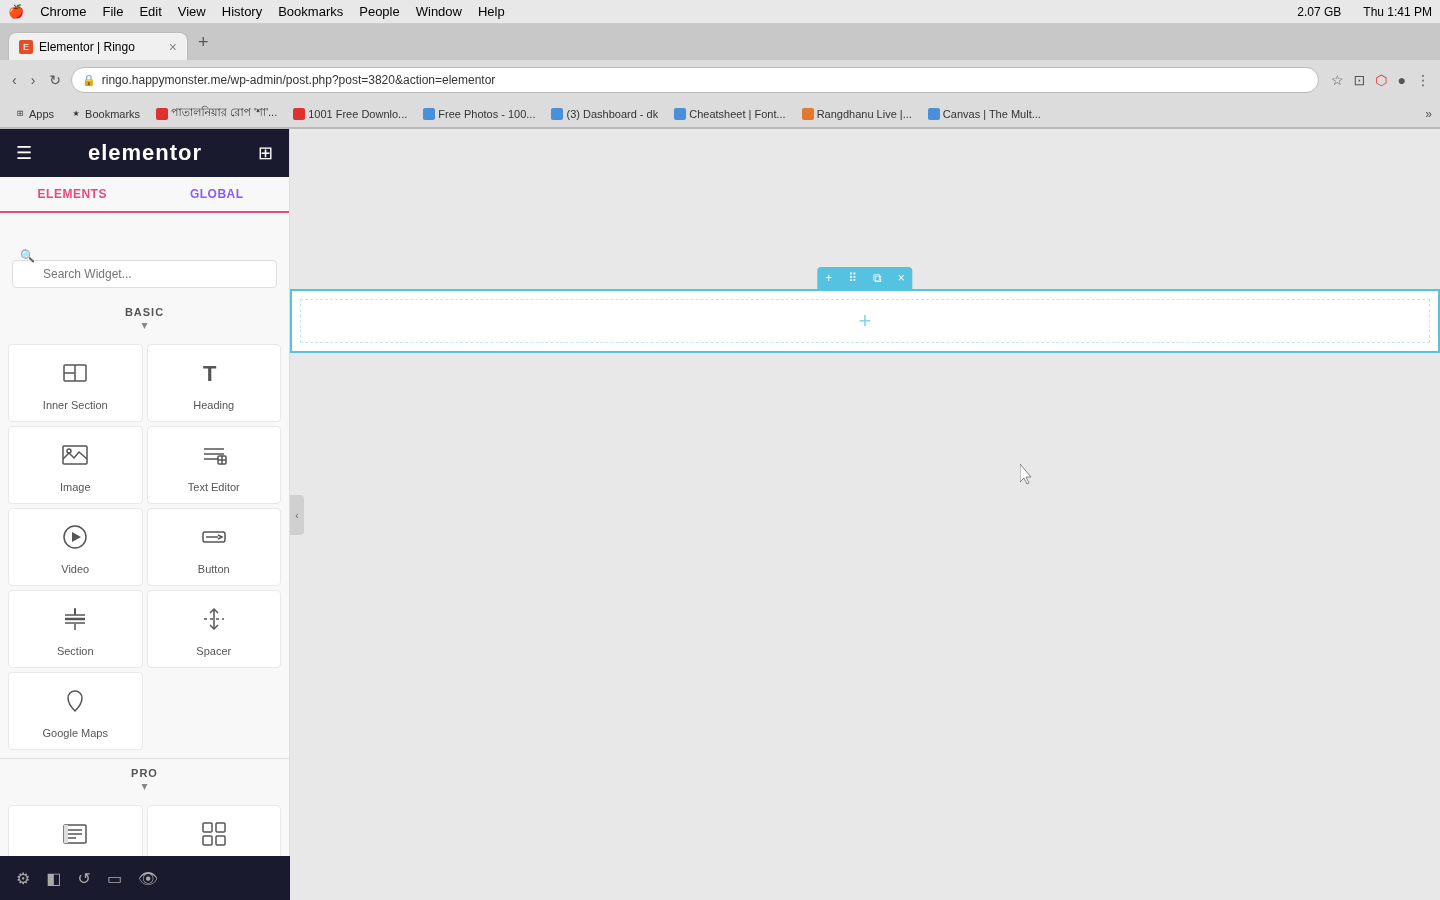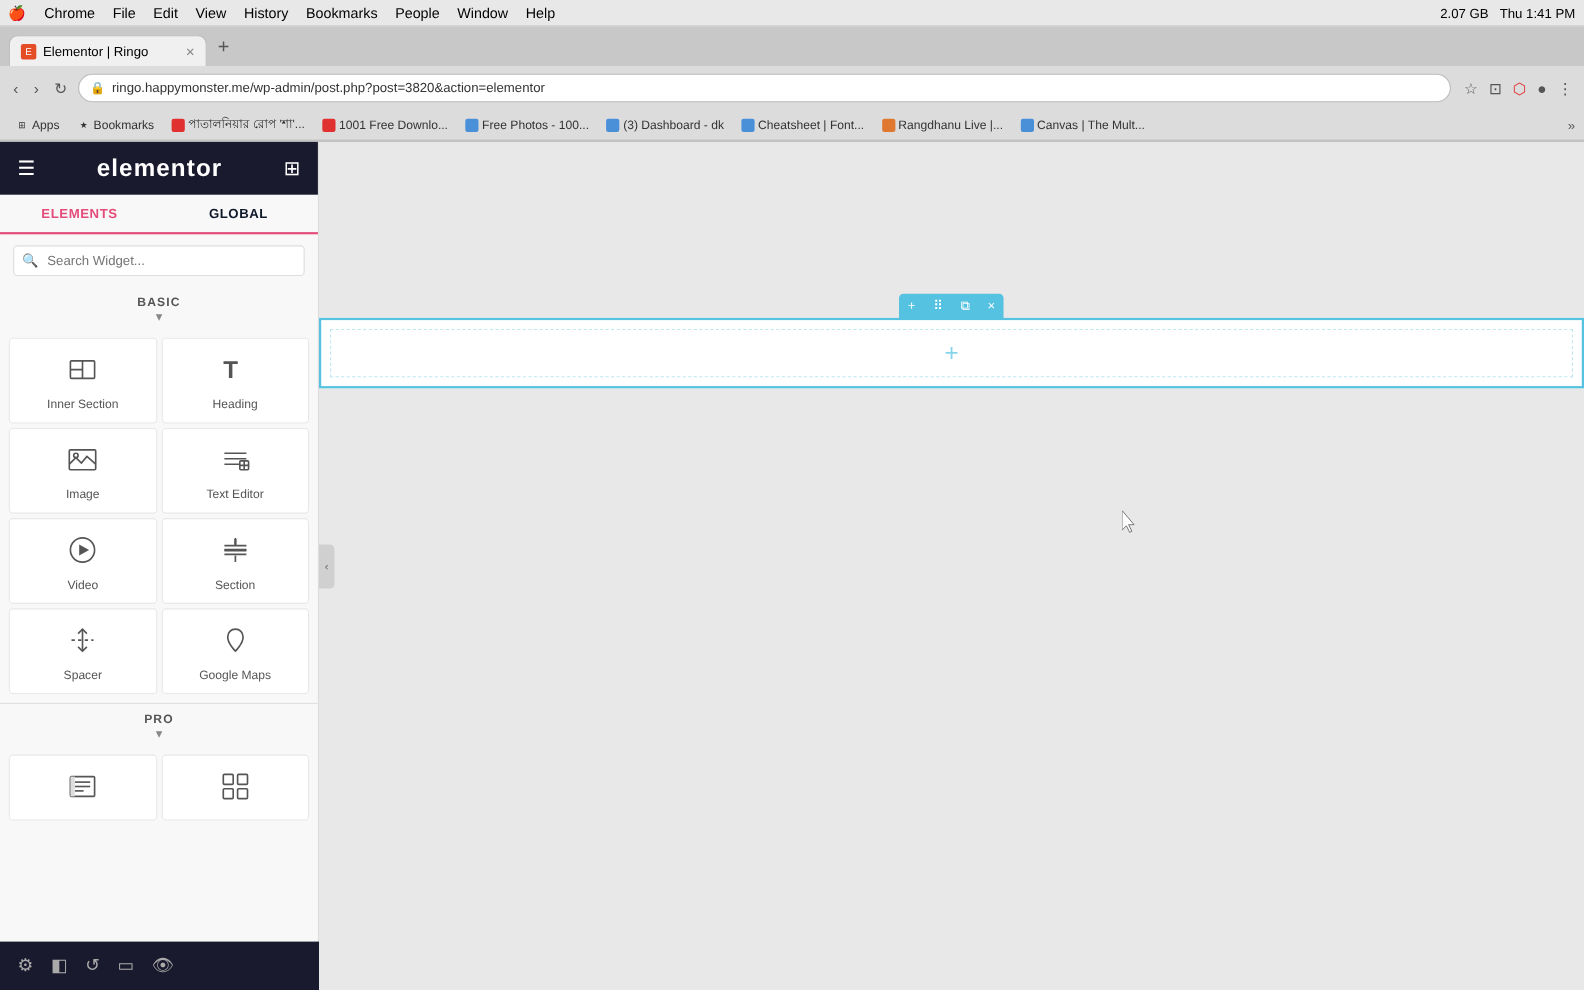--- a/index.html
+++ b/index.html
@@ -12,21 +12,21 @@
       display: flex;
       align-items: center;
       padding: 0 8px;
       font-size: 13px;
       font-weight: 500;
       gap: 16px;
       border-bottom: 1px solid #ccc;
     }
     .macos-menu-item { cursor: default; }
     .macos-menu-item.bold { font-weight: 400; }
-    .macos-right { margin-left: auto; display: flex; align-items: center; gap: 10px; font-size: 12px; }
+    .macos-right { margin-left: auto; display: flex; align-items: center; gap: 22px; font-size: 12px; }
 
     
     .browser-chrome {
       background: #dcdcdc;
       border-bottom: 1px solid #bbb;
     }
     .browser-tabs {
       height: 36px;
       display: flex;
       align-items: flex-end;
@@ -138,39 +138,40 @@
     .sidebar-tabs {
       display: flex;
       border-bottom: 2px solid #e44d7b;
     }
     .sidebar-tab {
       flex: 1;
       padding: 10px;
       text-align: center;
       font-size: 12px;
       font-weight: 600;
-      color: #0f172a;
+      color: #8b5cf6;
       cursor: pointer;
       letter-spacing: 0.5px;
     }
     .sidebar-tab.active { color: #e44d7b; }
 
     .search-box {
       margin: 10px 12px;
       position: relative;
     }
     .search-box input {
       width: 100%;
       padding: 6px 10px 6px 30px;
       border: 1px solid #ddd;
       border-radius: 4px;
       font-size: 12px;
       background: white;
       color: #333;
       outline: none;
+      margin-top: 37px;
     }
     .search-icon-inner {
       position: absolute;
       left: 8px;
       top: 50%;
       transform: translateY(-50%);
       color: #aaa;
       font-size: 12px;
     }
 
@@ -514,20 +515,30 @@
       <div class="widget-item">
         <span class="widget-icon">
           <svg viewBox="0 0 28 28">
               <circle cx="14" cy="14" r="11"></circle>
               <polygon points="11,9 11,19 20,14" fill="#555" stroke="none"></polygon>
             </svg>
         </span>
         <span class="widget-label">Video</span>
       </div>
 
+      <div class="widget-item">
+        <span class="widget-icon">
+          <svg viewBox="0 0 28 28">
+              <rect x="3" y="9" width="22" height="10" rx="2"></rect>
+              <polyline points="18,12 22,14 18,16"></polyline>
+              <line x1="6" y1="14" x2="18" y2="14"></line>
+            </svg>
+        </span>
+        <span class="widget-label">Button</span>
+      </div>
 
       <div class="widget-item">
         <span class="widget-icon">
           <svg viewBox="0 0 28 28">
               <line x1="4" y1="14" x2="24" y2="14"></line>
               <polygon points="14,4 14,10" stroke-width="2"></polygon>
               <line x1="14" y1="3" x2="14" y2="9"></line>
               <line x1="14" y1="19" x2="14" y2="25"></line>
               <line x1="4" y1="10" x2="24" y2="10"></line>
               <line x1="4" y1="18" x2="24" y2="18"></line>

